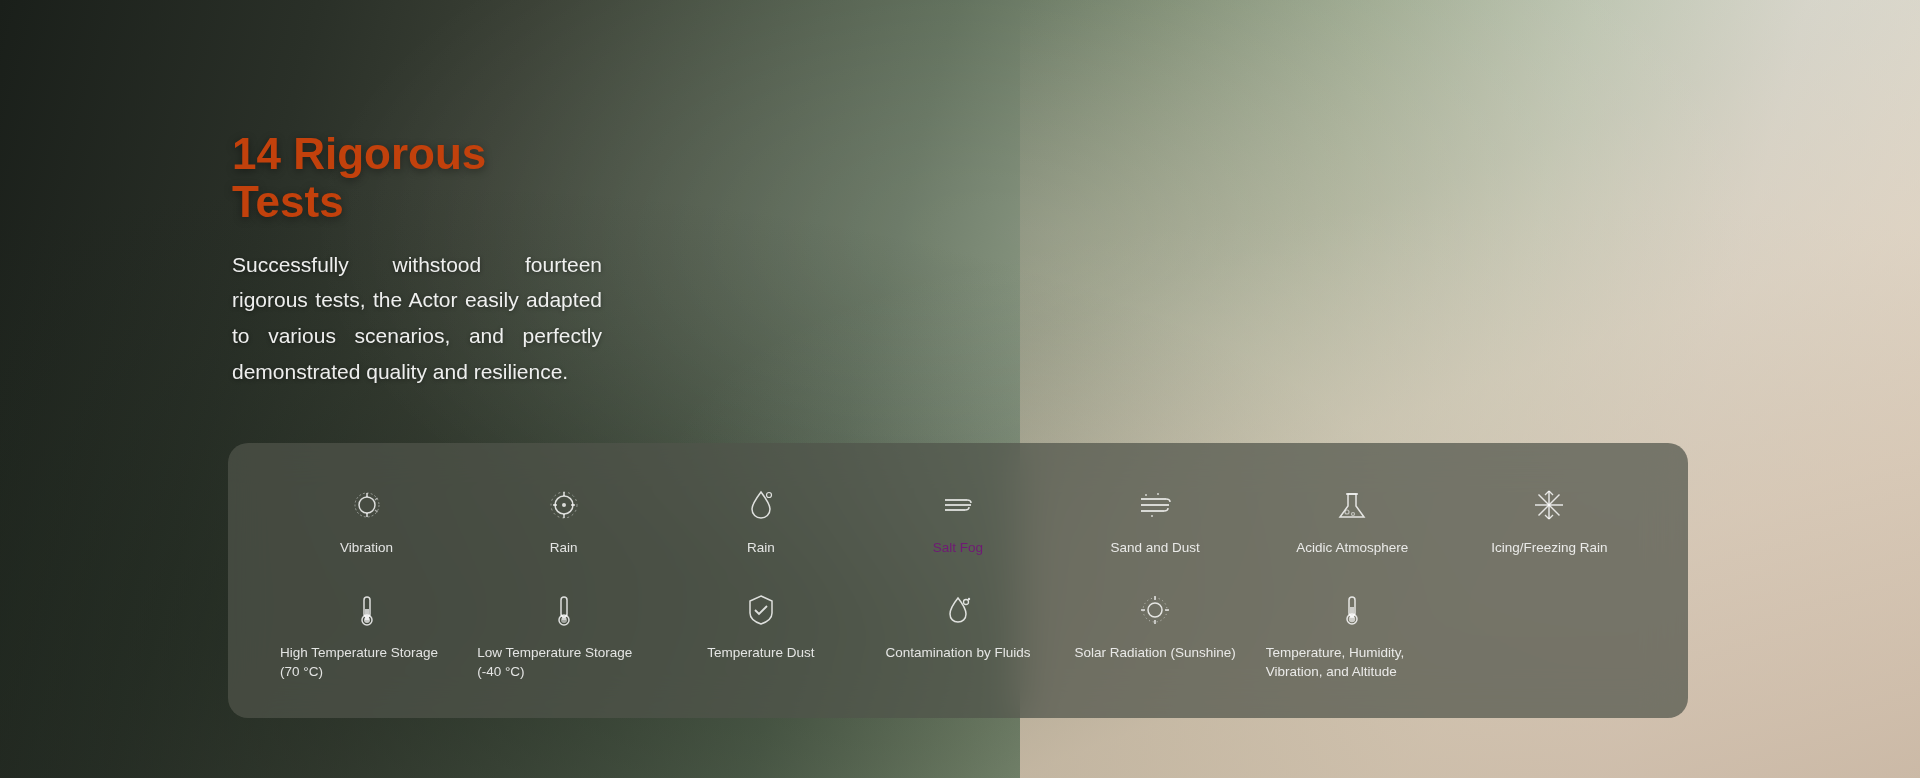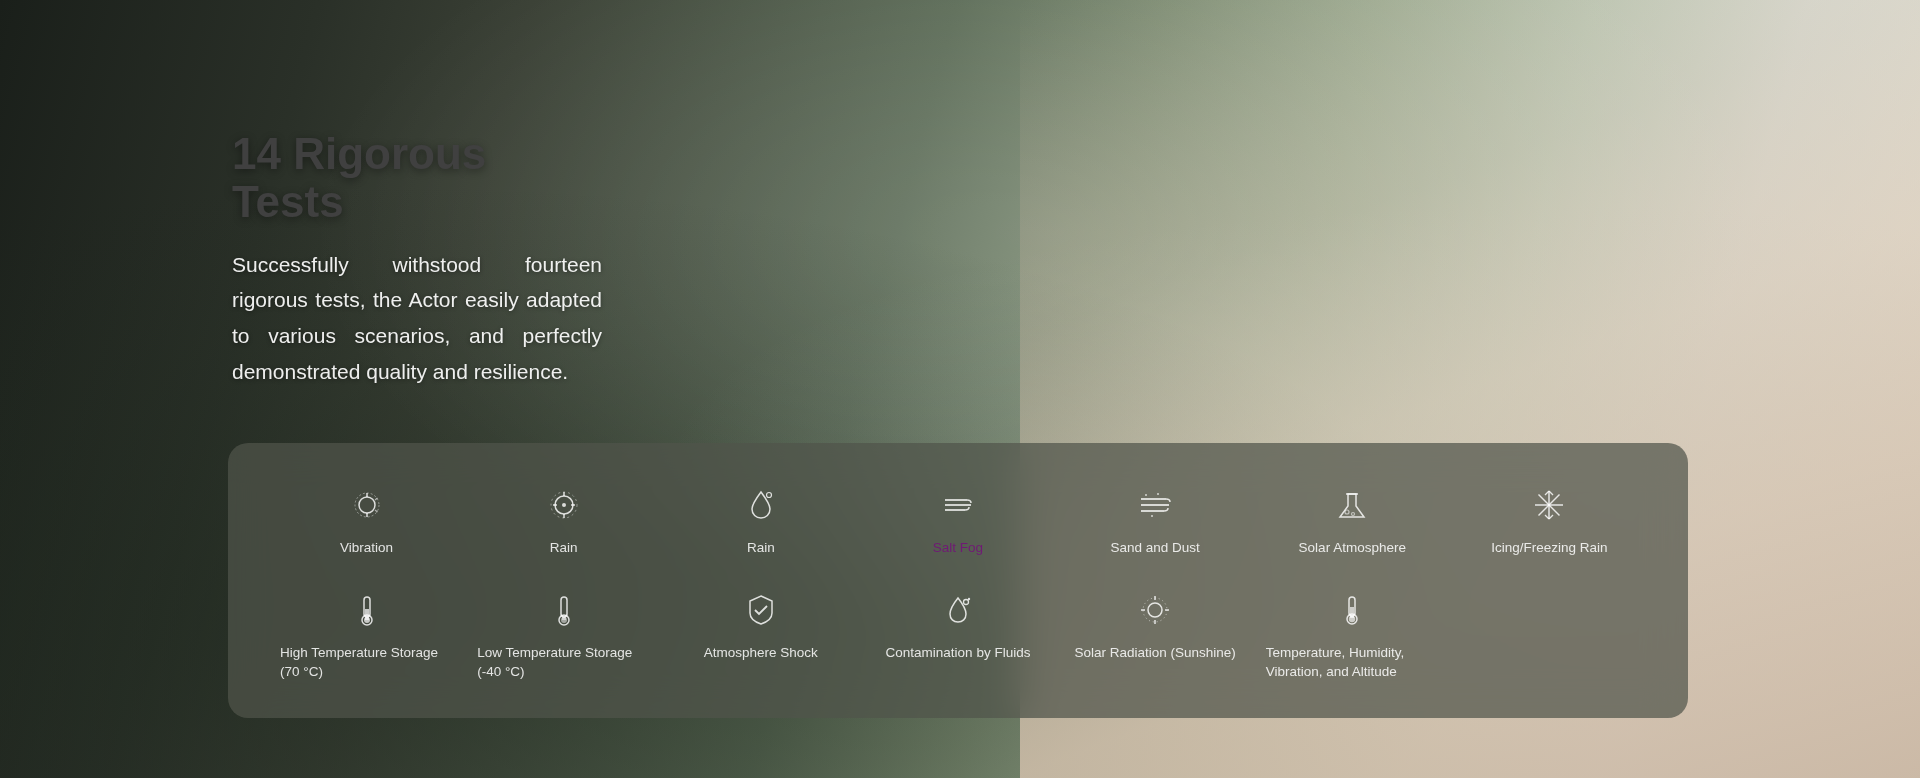--- a/index.html
+++ b/index.html
@@ -67,21 +67,21 @@
     .hero-text {
       position: absolute;
       left: 232px;
       top: 130px;
       width: 370px;
     }
 
     .hero-title {
       font-size: 44px;
       font-weight: 800;
-      color: #404040;
+      color: #c2410c;
       line-height: 1.1;
       margin-bottom: 20px;
       text-shadow: 0 2px 8px rgba(0,0,0,0.4);
     }
 
     .hero-desc {
       font-size: 21px;
       color: rgba(255,255,255,0.92);
       line-height: 1.7;
       text-align: justify;
@@ -242,21 +242,21 @@
         <div class="test-icon">
           <svg viewBox="0 0 38 38">
 
             <path d="M15 8 L15 20 L7 31 L31 31 L23 20 L23 8 Z" stroke-width="1.5" fill="none"></path>
             <line x1="13" y1="8" x2="25" y2="8" stroke-width="1.5"></line>
 
             <circle cx="14" cy="26" r="2" stroke-width="1.2" opacity="0.7"></circle>
             <circle cx="20" cy="28" r="1.5" stroke-width="1.2" opacity="0.7"></circle>
           </svg>
         </div>
-        <span class="test-label">Solar Atmosphere</span>
+        <span class="test-label">Acidic Atmosphere</span>
       </div>
 
       <div class="test-item">
         <div class="test-icon">
           <svg viewBox="0 0 38 38">
 
             <line x1="19" y1="5" x2="19" y2="33" stroke-width="1.5"></line>
             <line x1="5" y1="19" x2="33" y2="19" stroke-width="1.5"></line>
             <line x1="8.5" y1="8.5" x2="29.5" y2="29.5" stroke-width="1.5"></line>
             <line x1="29.5" y1="8.5" x2="8.5" y2="29.5" stroke-width="1.5"></line>
@@ -298,21 +298,21 @@
       </div>
 
       <div class="test-item">
         <div class="test-icon">
           <svg viewBox="0 0 38 38">
 
             <path d="M19 5 L30 10 L30 22 C30 27 25 31 19 33 C13 31 8 27 8 22 L8 10 Z" stroke-width="1.5" fill="none"></path>
             <polyline points="13,19 17,23 25,15" stroke-width="1.8"></polyline>
           </svg>
         </div>
-        <span class="test-label">Atmosphere Shock</span>
+        <span class="test-label">Temperature Dust</span>
       </div>
 
       <div class="test-item">
         <div class="test-icon">
           <svg viewBox="0 0 38 38">
 
             <path d="M19 7 C19 7 11 17 11 23 C11 28 14.5 31 19 31 C23.5 31 27 28 27 23 C27 17 19 7 19 7 Z" stroke-width="1.5"></path>
 
             <circle cx="27" cy="11" r="2.5" stroke-width="1.3"></circle>
             <circle cx="30" cy="8" r="1.2" stroke="none" fill="rgba(255,255,255,0.8)"></circle>

